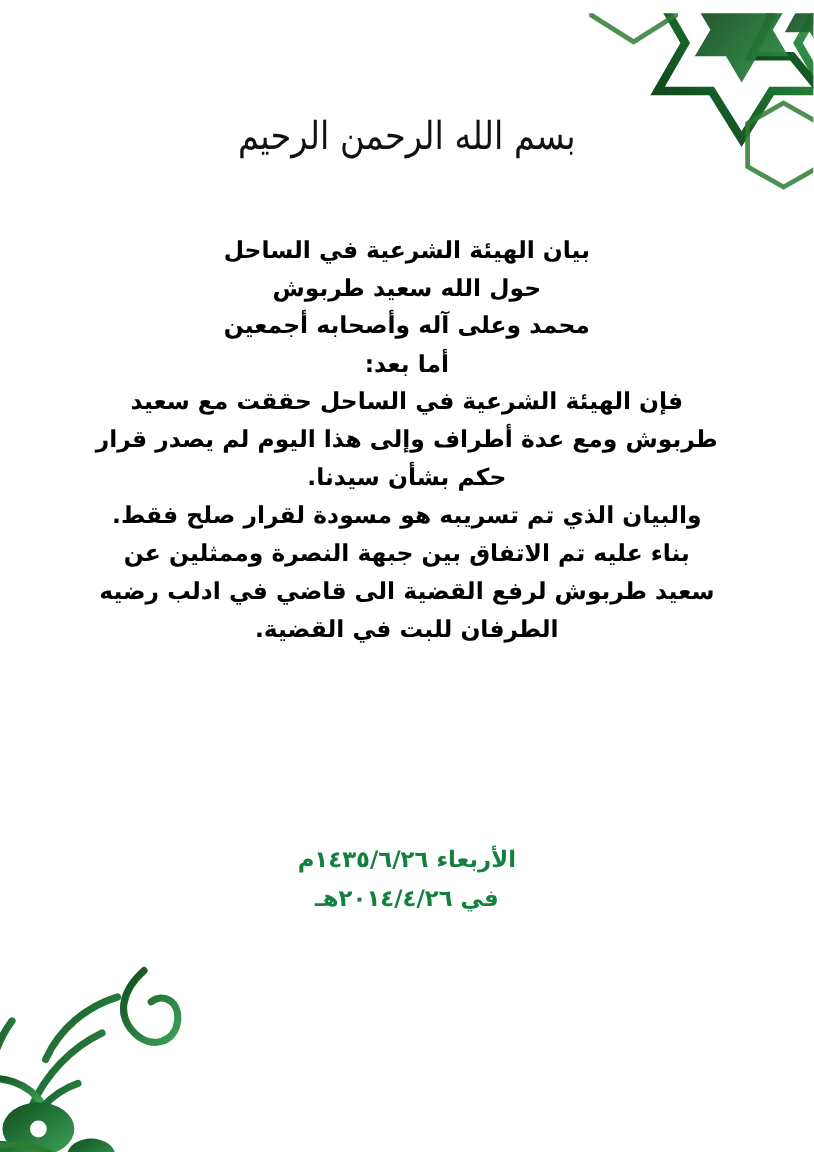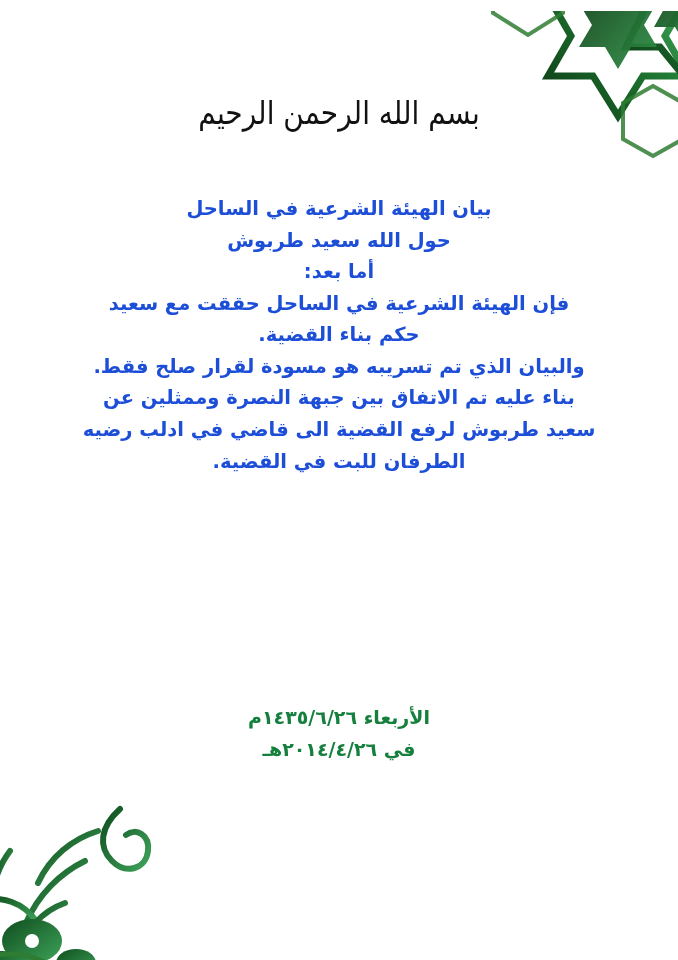--- a/index.html
+++ b/index.html
@@ -60,21 +60,21 @@
     transform: scaleY(1.15);
   }
 
   
   .content {
     position: absolute;
     top: 182px;
     left: 48px;
     right: 48px;
     text-align: center;
-    color: #1d4ed8;
+    color: #000000;
     font-weight: bold;
     font-size: 19.5px;
     line-height: 1.62;
     direction: rtl;
   }
   .content p {
     margin: 0;
     padding: 0;
   }
   .content p.tight {
@@ -156,23 +156,25 @@
     </g>
   </svg>
 
   <div class="basmala-wrap">
     <div class="basmala">بسم الله الرحمن الرحيم</div>
   </div>
 
   <div class="content">
     <p class="tight">بيان الهيئة الشرعية في الساحل</p>
     <p class="tight">حول الله سعيد طربوش</p>
+    <p class="tight">محمد وعلى آله وأصحابه أجمعين</p>
     <p class="tight">أما بعد:</p>
     <p class="tight">فإن الهيئة الشرعية في الساحل حققت مع سعيد</p>
-    <p class="tight">حكم بناء القضية.</p>
+    <p class="tight">طربوش ومع عدة أطراف وإلى هذا اليوم لم يصدر قرار</p>
+    <p class="tight">حكم بشأن سيدنا.</p>
     <p class="tight">والبيان الذي تم تسريبه هو مسودة لقرار صلح فقط.</p>
     <p class="tight">بناء عليه تم الاتفاق بين جبهة النصرة وممثلين عن</p>
     <p class="tight">سعيد طربوش لرفع القضية الى قاضي في ادلب رضيه</p>
     <p class="tight">الطرفان للبت في القضية.</p>
   </div>
 
   <div class="dates">
     <p>الأربعاء ١٤٣٥/٦/٢٦م</p>
     <p>في ٢٠١٤/٤/٢٦هـ</p>
   </div>

